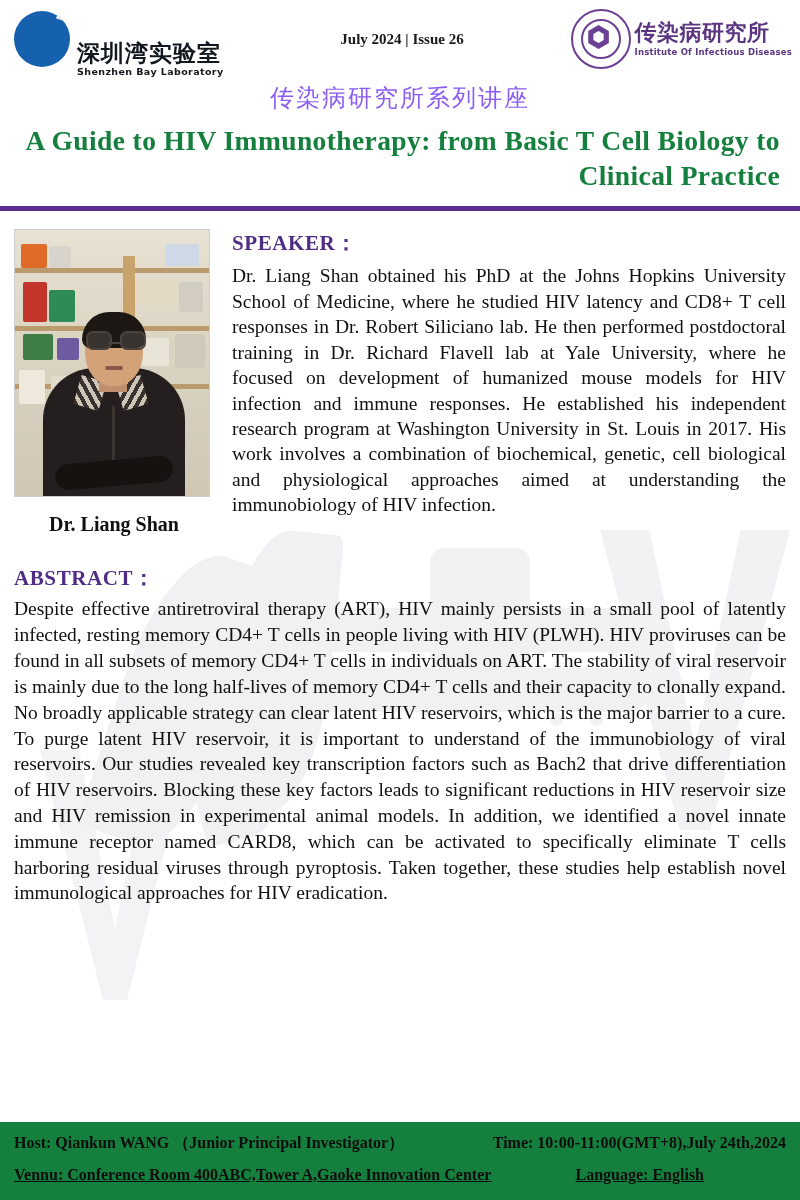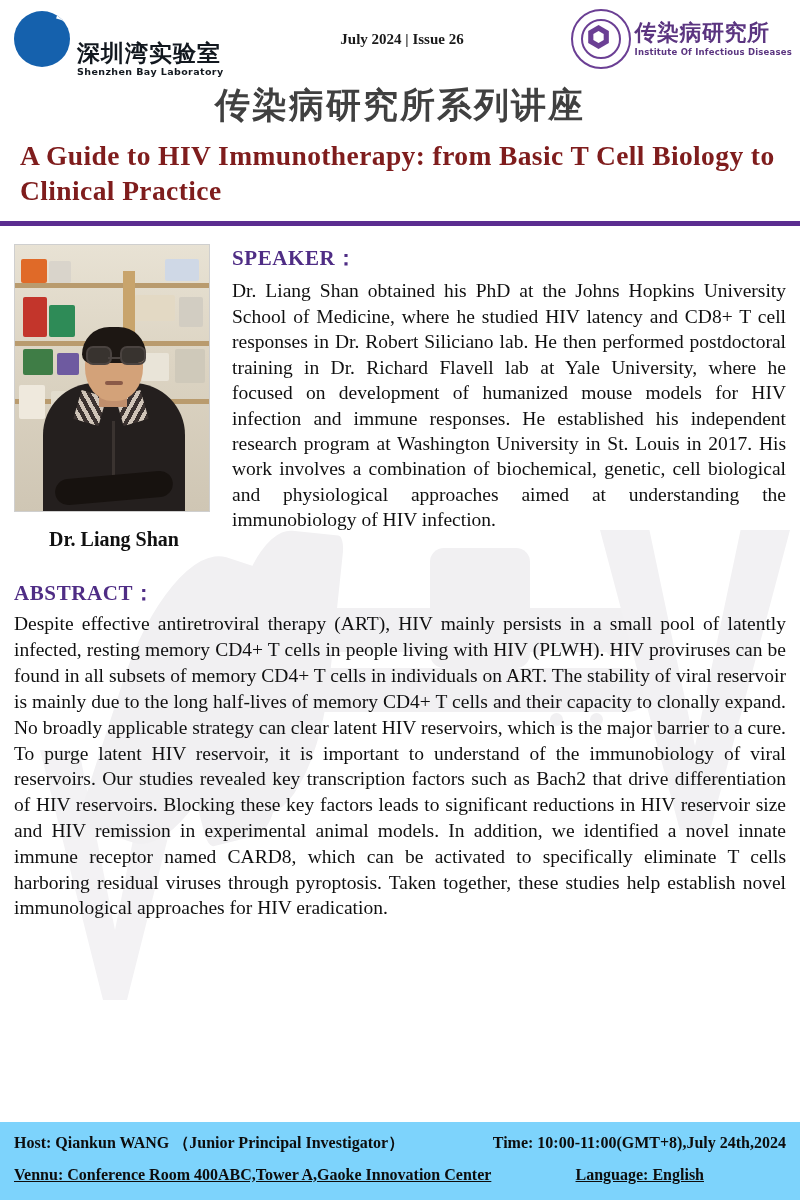--- a/index.html
+++ b/index.html
@@ -178,33 +178,33 @@
     color: #5b3580;
     letter-spacing: 0.2px;
     margin-top: 2px;
   }
 
   
   .title-cn {
     position: relative; z-index: 2;
     text-align: center;
     font-family: "DejaVu Serif", serif;
-    font-weight: bold;
-    font-size: 35px;
-    color: #404040;
+    font-weight: normal;
+    font-size: 24px;
+    color: #8b5cf6;
     letter-spacing: 2px;
     margin-top: 4px;
   }
   .title-en {
     position: relative; z-index: 2;
-    text-align: left;
+    text-align: right;
     font-family: "Liberation Serif", serif;
     font-weight: bold;
     font-size: 27.5px;
-    color: #7f1d1d;
+    color: #15803d;
     line-height: 1.28;
     margin: 9px auto 0;
     width: 760px;
     letter-spacing: 0.4px;
   }
   .rule {
     position: relative; z-index: 2;
     height: 5px;
     background: #5b2d90;
     margin-top: 13px;
@@ -353,21 +353,21 @@
     text-justify: inter-word;
     margin: 0;
   }
 
   
   .footer {
     position: absolute;
     left: 0; bottom: 0;
     width: 800px;
     height: 78px;
-    background: #7dd3fc;
+    background: #15803d;
     z-index: 3;
     box-sizing: border-box;
     padding: 11px 10px 0 14px;
   }
   .footer-row {
     display: flex;
     align-items: baseline;
     font-family: "Liberation Serif", serif;
     font-weight: bold;
     font-size: 16px;

